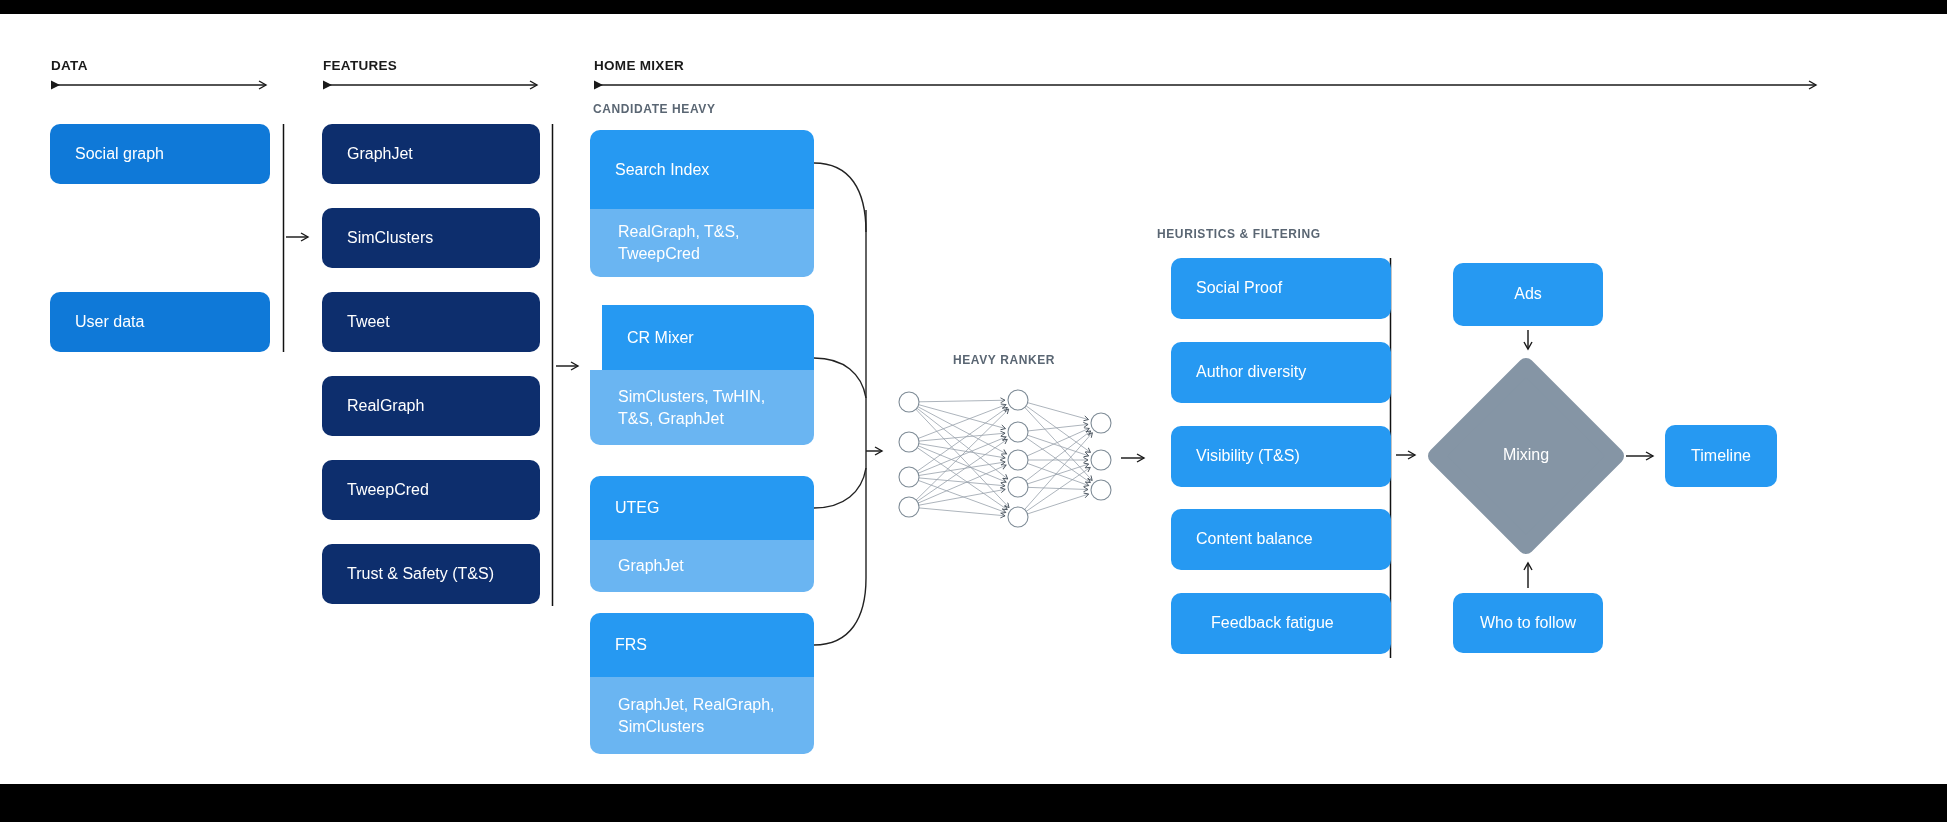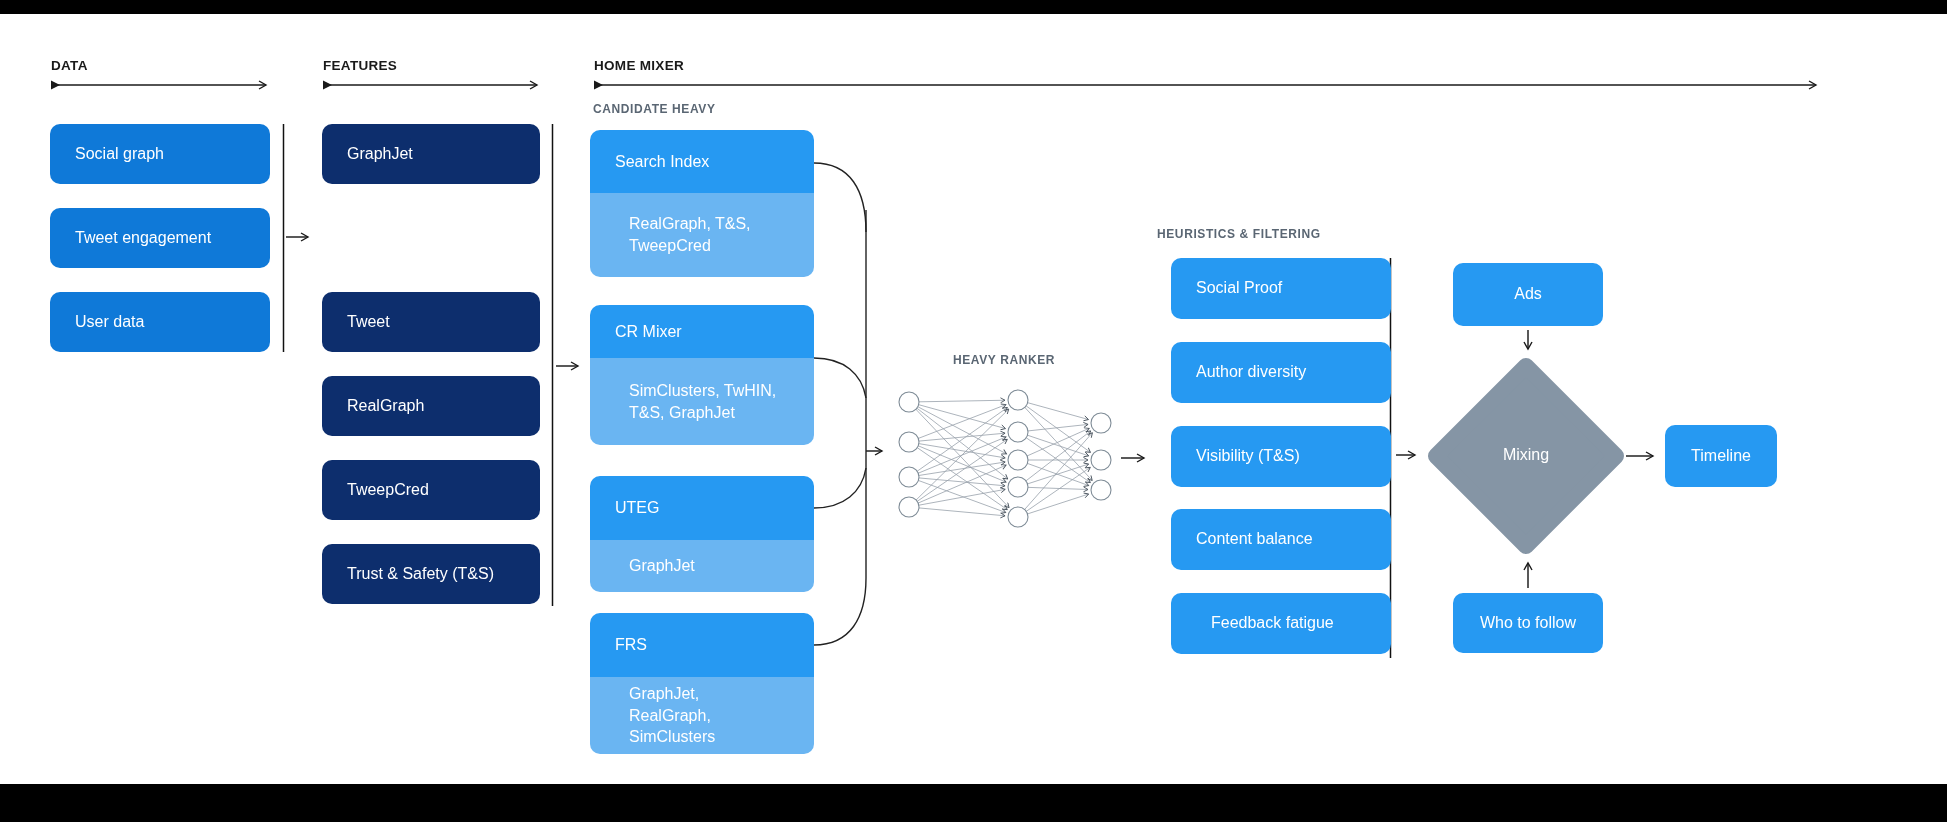--- a/index.html
+++ b/index.html
@@ -22,21 +22,21 @@
        display:flex;align-items:center;padding-left:25px;padding-right:18px;
        font-size:16px;font-weight:500;line-height:1.3;}
   .data-box{background:var(--data-blue);width:220px;height:60px;left:50px;}
   .feat-box{background:var(--navy);width:218px;height:60px;left:322px;}
   .heur-box{background:var(--heur-blue);width:220px;height:61px;left:1158px;margin-left:13px;}
   .cand-group{position:absolute;left:590px;width:224px;border-radius:10px;overflow:hidden;
               display:flex;flex-direction:column;}
   .cand-header{background:var(--cand-header);color:#fff;display:flex;align-items:center;
                padding-left:25px;padding-right:18px;font-size:16px;font-weight:500;box-sizing:border-box;}
   .cand-sub{background:var(--cand-sub);color:#fff;display:flex;align-items:center;flex:1;
-            padding-left:39px;padding-right:30px;font-size:16px;font-weight:500;line-height:1.35;box-sizing:border-box;}
+            padding-left:28px;padding-right:30px;font-size:16px;font-weight:500;line-height:1.35;box-sizing:border-box;}
   .mix-box{background:var(--cand-header);justify-content:center;padding:0;text-align:center;}
   .diamond-label{position:absolute;color:#fff;font-size:16px;font-weight:500;text-align:center;}
   svg{position:absolute;left:0;top:0;pointer-events:none;}
 </style>
 </head>
 <body>
 
 <div id="stage">
 
   <div class="bar" style="top:0;height:14px;"></div>
@@ -145,49 +145,49 @@
         <circle cx="1101" cy="460" r="10" fill="#ffffff" stroke="#7e8b96" stroke-width="1.1"></circle>
         <circle cx="1101" cy="490" r="10" fill="#ffffff" stroke="#7e8b96" stroke-width="1.1"></circle>
       </g>
 
     <polygon points="1526,366 1616,456 1526,546 1436,456" fill="#8595a5" stroke="#8595a5" stroke-width="16" stroke-linejoin="round"></polygon>
   </svg>
 
   <div class="box data-box" style="top:124px;">
       <span>Social graph</span>
     </div>
-  <div class="box data-box" style="top:208px;">
-      <span>Tweet engagement</span>
-    </div>
   <div class="box data-box" style="top:292px;">
       <span>User data</span>
     </div>
 
   <div class="box feat-box" style="top:124px;">
       <span>GraphJet</span>
     </div>
+  <div class="box feat-box" style="top:208px;">
+      <span>SimClusters</span>
+    </div>
   <div class="box feat-box" style="top:292px;">
       <span>Tweet</span>
     </div>
   <div class="box feat-box" style="top:376px;">
       <span>RealGraph</span>
     </div>
   <div class="box feat-box" style="top:460px;">
       <span>TweepCred</span>
     </div>
   <div class="box feat-box" style="top:544px;">
       <span>Trust &amp; Safety (T&amp;S)</span>
     </div>
 
   <div class="cand-group" style="top:130px;height:147px;">
-    <div class="cand-header" style="height:63px;">Search Index</div>
+    <div class="cand-header" style="height:79px;">Search Index</div>
     <div class="cand-sub">RealGraph, T&amp;S, TweepCred</div>
   </div>
   <div class="cand-group" style="top:305px;height:140px;">
-    <div class="cand-header" style="height:53px;">CR Mixer</div>
+    <div class="cand-header" style="height:65px;margin-left:12px;">CR Mixer</div>
     <div class="cand-sub">SimClusters, TwHIN, T&amp;S, GraphJet</div>
   </div>
   <div class="cand-group" style="top:476px;height:116px;">
     <div class="cand-header" style="height:64px;">UTEG</div>
     <div class="cand-sub">GraphJet</div>
   </div>
   <div class="cand-group" style="top:613px;height:141px;">
     <div class="cand-header" style="height:64px;">FRS</div>
     <div class="cand-sub">GraphJet, RealGraph, SimClusters</div>
   </div>

